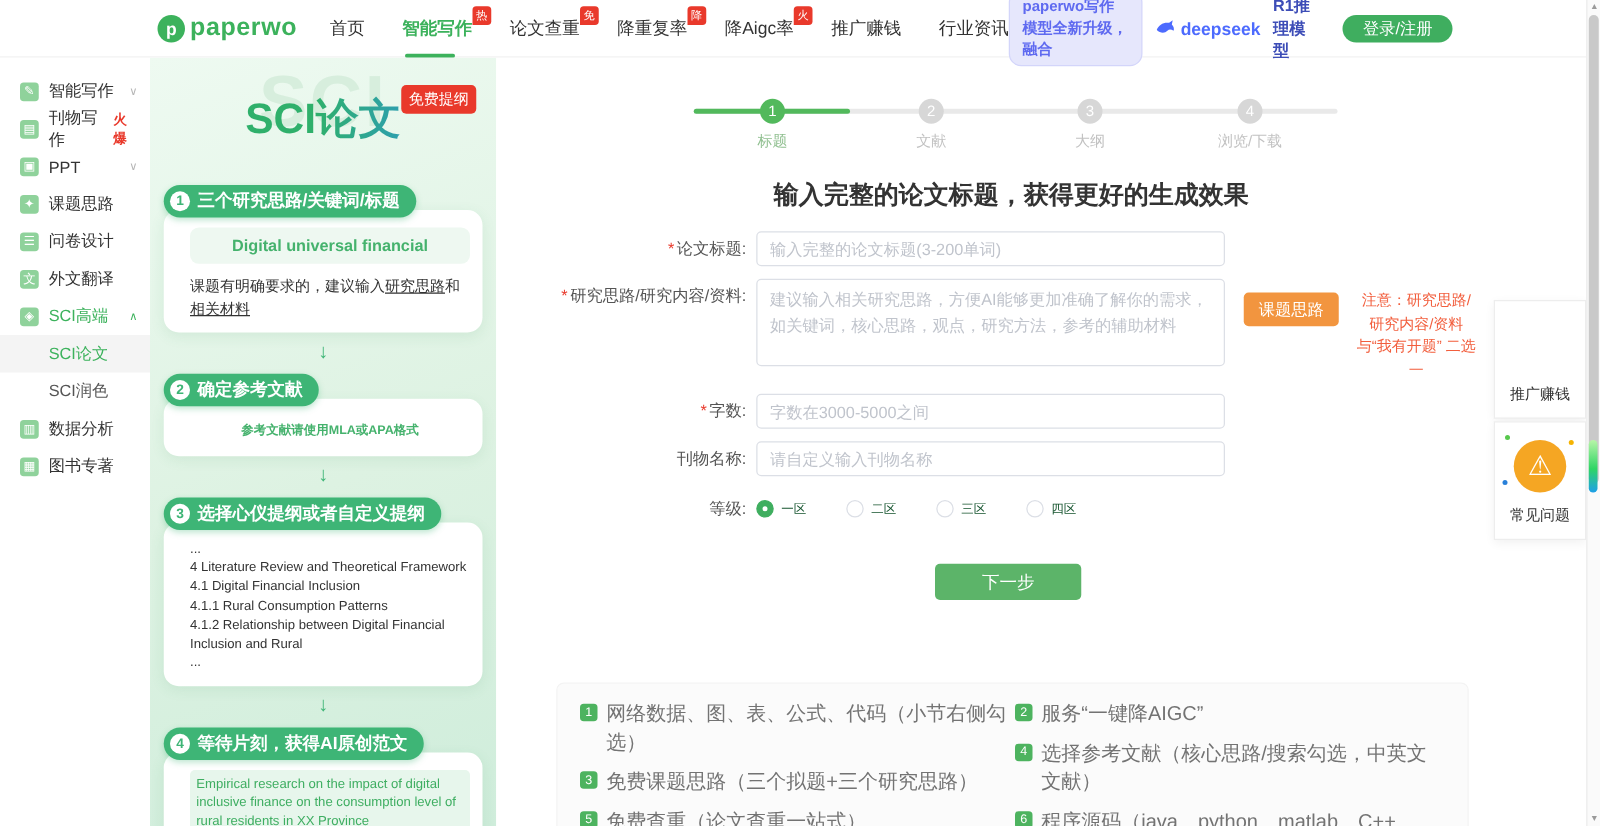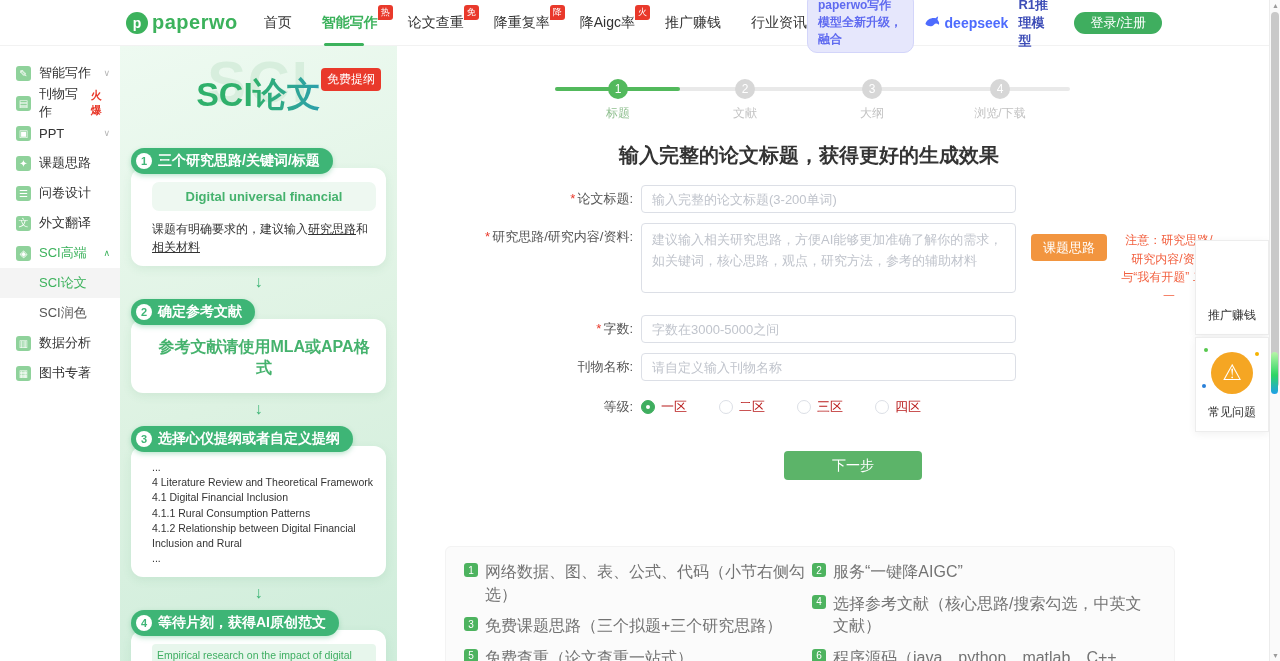--- a/index.html
+++ b/index.html
@@ -62,21 +62,21 @@
     background:#3eb576; color:#fff; font-size:14px; font-weight:bold; border-radius:14px;
     padding:4px 13px 4px 5px; box-shadow:0 2px 5px rgba(62,181,118,.35); }
   .gpill .num { width:16px; height:16px; border-radius:50%; background:#fff; color:#3eb576;
     font-size:11px; display:flex; align-items:center; justify-content:center; }
   .gcard { position:relative; z-index:1; background:#fff; border-radius:12px; margin-top:-6px;
     padding:14px 10px 10px 21px; box-shadow:0 3px 10px rgba(60,150,90,.10); }
   .g-ex { background:#eef8f1; color:#45b26d; font-size:13px; text-align:center; padding:7px 6px;
     border-radius:7px; font-weight:bold; }
   .g-tip { font-size:12px; color:#333; margin-top:9px; line-height:1.5; }
   .g-tip u { text-decoration:underline; }
-  .g-ref { background:#fff; color:#45b26d; font-size:16px; text-align:center; padding:4px 2px;
+  .g-ref { background:#fff; color:#45b26d; font-size:10px; text-align:center; padding:4px 2px;
     border-radius:7px; font-weight:bold; }
   .g-arrow { text-align:center; color:#3eb576; font-size:16px; font-weight:bold; line-height:1;
     margin:8px 0 9px 0; }
   .g-outline { font-size:10.5px; color:#333; line-height:1.45; }
   .g-paper-title { background:#e7f6ec; color:#3fae62; font-size:10.5px; line-height:1.45;
     padding:4px 5px; border-radius:4px; }
 
   
   .main { flex:1; position:relative; background:#fff; }
   .stepper { position:relative; width:515px; height:46px; margin:32px 0 0 158px; }
@@ -84,42 +84,42 @@
   .progress { position:absolute; top:9px; left:0; width:125px; height:4px; background:#52b95c; border-radius:2px; }
   .st-circle { position:absolute; top:1px; width:20px; height:20px; border-radius:50%;
     background:#d7d7d7; color:#fff; font-size:12px; display:flex; align-items:center;
     justify-content:center; transform:translateX(-50%); }
   .st-circle.on { background:#52b95c; }
   .st-label { position:absolute; top:27px; transform:translateX(-50%); font-size:12px; color:#c2c2c2; white-space:nowrap; }
   .st-label.on { color:#8fbf8f; }
 
   .m-heading { width:824px; text-align:center; font-size:20px; font-weight:bold; color:#333; margin-top:18px; }
 
-  .form { margin-top:16px;padding-left:36px; }
+  .form { margin-top:16px; }
   .frow { display:flex; align-items:flex-start; margin-bottom:10px; }
   .flabel { width:208px; text-align:right; padding-right:8px; font-size:13px; color:#555;
     line-height:28px; flex-shrink:0; }
   .req { color:#e9392b; margin-right:2px; }
   .finput { width:375px; height:28px; border:1px solid #dcdfe6; border-radius:4px; padding:0 10px;
     font-size:13px; color:#333; outline:none; font-family:inherit; }
   .ftextarea { width:375px; height:70px; border:1px solid #dcdfe6; border-radius:4px; padding:6px 10px;
     font-size:13px; color:#333; outline:none; resize:none; font-family:inherit; line-height:1.6; }
   ::placeholder { color:#c0c4cc; opacity:1; }
   .topic-btn { margin-left:15px; background:#f2953f; color:#fff; border:none; border-radius:4px;
     font-size:13px; padding:0 12px; height:27px; margin-top:11px; cursor:pointer; white-space:nowrap; }
   .topic-note { margin-left:14px; width:96px; font-size:12px; color:#f25e3d; line-height:1.55;
     text-align:center; margin-top:8px; }
   .radio-row { display:flex; align-items:center; height:20px; margin-top:16px; }
   .radio { display:flex; align-items:center; margin-right:32px; cursor:pointer; }
   .rdot { width:14px; height:14px; border-radius:50%; border:1px solid #dcdfe6; background:#fff; margin-right:6px; position:relative; }
   .radio.sel .rdot { background:#3fae5f; border-color:#3fae5f; }
   .radio.sel .rdot::after { content:""; position:absolute; top:4px; left:4px; width:4px; height:4px;
     border-radius:50%; background:#fff; }
-  .rlabel { font-size:13px; color:#b91c1c; }
-  .next-btn { display:block; width:138px; height:29px; margin:34px 0 0 351px; background:#5cb469;
+  .rlabel { font-size:10px; color:#14532d; }
+  .next-btn { display:block; width:117px; height:29px; margin:34px 0 0 351px; background:#5cb469;
     color:#fff; border:none; border-radius:4px; font-size:14px; cursor:pointer; }
 
   .features { width:730px; margin:66px 0 0 48px; background:#fbfbfb; border:1px solid #f3f3f3;
     border-radius:6px; padding:14px 18px; display:flex; }
   .fcol-l { width:348px; }
   .fcol-r { flex:1; }
   .fitem { display:flex; align-items:flex-start; margin-bottom:9px; }
   .fnum { width:14px; height:14px; border-radius:3px; background:#4db35f; color:#fff; font-size:10px;
     display:flex; align-items:center; justify-content:center; margin:2px 7px 0 0; flex-shrink:0; }
   .ftext { font-size:16px; color:#737373; line-height:1.4; }

